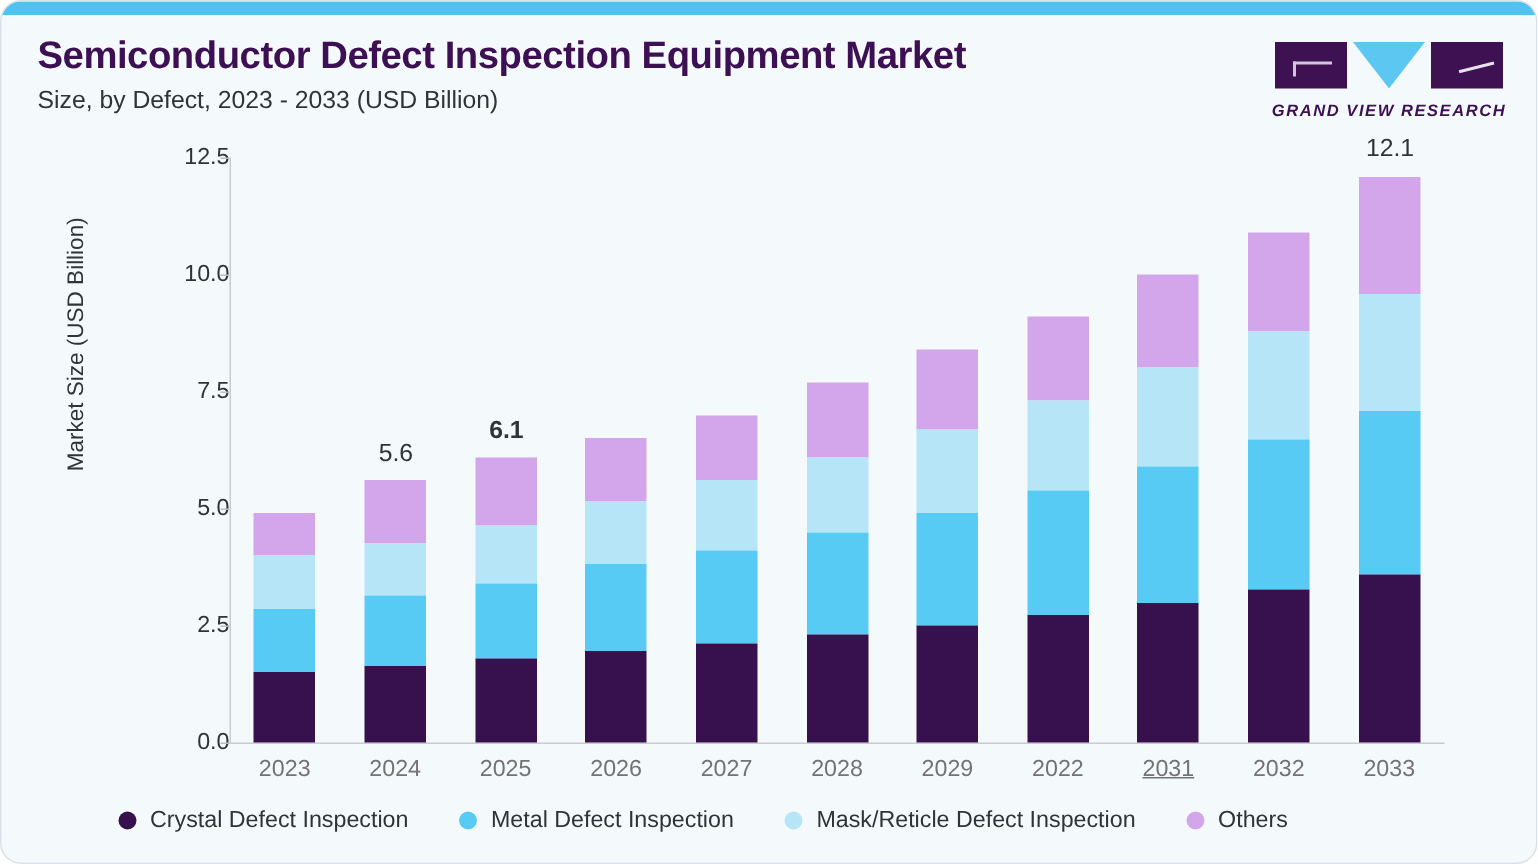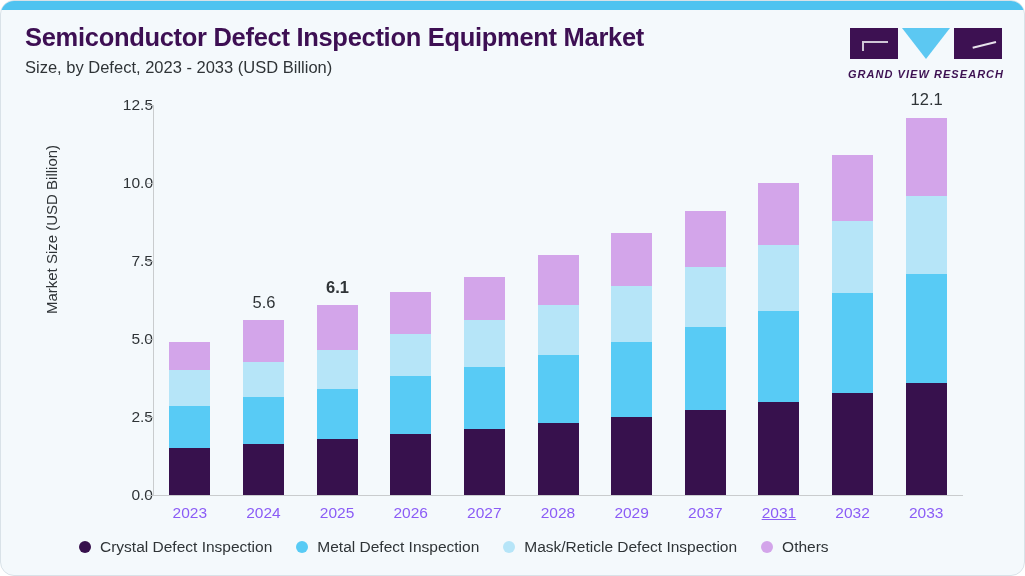--- a/index.html
+++ b/index.html
@@ -158,21 +158,21 @@
     background: #b9bdbf;
   }
   .ytick-row { position: absolute; left: 84px; width: 68px; height: 1px; }
 
   .xtick-label {
     position: absolute;
     top: 503px;
     width: 74px;
     text-align: center;
     font-size: 15.5px;
-    color: #8b5cf6;
+    color: #737373;
   }
 
   .bar {
     position: absolute;
     bottom: 82px; 
     width: 41px;
     display: flex;
     flex-direction: column-reverse;
   }
   .seg { width: 100%; }
@@ -184,21 +184,21 @@
     font-size: 16.5px;
     color: #2f3437;
   }
 
   
   #legend {
     position: absolute;
     left: 78px; top: 537px;
     display: flex;
     align-items: center;
-    gap: 24px;
+    gap: 34px;
   }
   .legend-item {
     display: flex;
     align-items: center;
     gap: 9px;
   }
   .legend-dot {
     width: 12px; height: 12px;
     border-radius: 50%;
     flex: none;
@@ -266,21 +266,21 @@
         <div class="ytick-mark" style="top: 104px;"></div>
       </div>
     <div id="xticks">
         <div class="xtick-label" style="left: 151.818px;">2023</div>
         <div class="xtick-label" style="left: 225.455px;">2024</div>
         <div class="xtick-label" style="left: 299.091px;">2025</div>
         <div class="xtick-label" style="left: 372.727px;">2026</div>
         <div class="xtick-label" style="left: 446.364px;">2027</div>
         <div class="xtick-label" style="left: 520px;">2028</div>
         <div class="xtick-label" style="left: 593.636px;">2029</div>
-        <div class="xtick-label" style="left: 667.273px;">2037</div>
+        <div class="xtick-label" style="left: 667.273px;">2022</div>
         <div class="xtick-label" style="left: 740.909px; text-decoration: underline;">2031</div>
         <div class="xtick-label" style="left: 814.545px;">2032</div>
         <div class="xtick-label" style="left: 888.182px;">2033</div>
       </div>
     <div id="bars">
         <div class="bar" style="left: 168.318px;">
           <div class="seg" title="Crystal Defect Inspection: 1.5" style="height: 46.8px; background: rgb(55, 17, 77);"></div>
           <div class="seg" title="Metal Defect Inspection: 1.35" style="height: 42.12px; background: rgb(88, 203, 245);"></div>
           <div class="seg" title="Mask/Reticle Defect Inspection: 1.15" style="height: 35.88px; background: rgb(182, 229, 248);"></div>
           <div class="seg" title="Others: 0.9" style="height: 28.08px; background: rgb(211, 165, 234);"></div>

